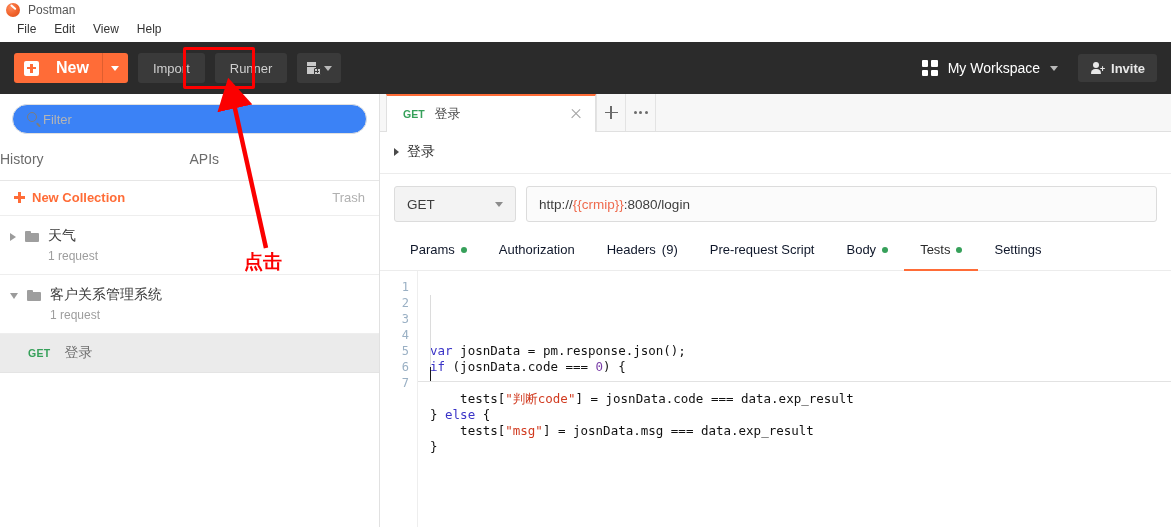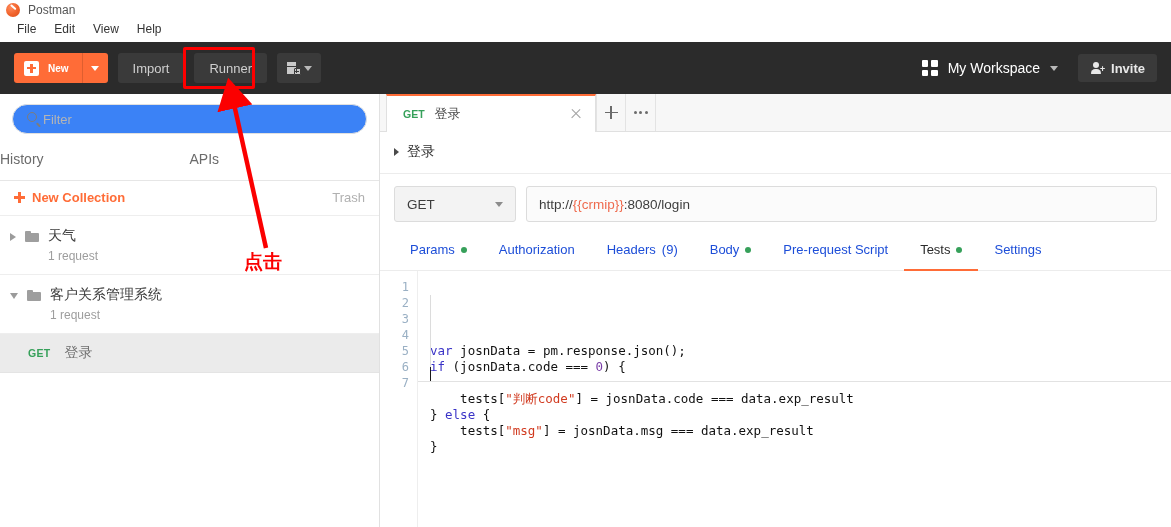--- a/index.html
+++ b/index.html
@@ -44,23 +44,23 @@
   .toolbar {
     height: 52px; background: #2b2b2b;
     display: flex; align-items: center; padding: 0 14px;
     position: relative;
   }
   .btn-new {
     display: flex; align-items: center; height: 30px;
     background: #ff6c37; border-radius: 3px; overflow: hidden;
   }
   .btn-new-main {
-    display: flex; align-items: center; gap: 9px;
+    display: flex; align-items: center; gap: 17px;
     padding: 0 13px 0 10px; height: 30px; color: #fff;
-    font-size: 10px; font-weight: bold; cursor: pointer;
+    font-size: 16px; font-weight: bold; cursor: pointer;
   }
   .plus-box {
     width: 15px; height: 15px; background: #fff; border-radius: 2px;
     position: relative; flex: 0 0 auto;
   }
   .plus-box::before, .plus-box::after {
     content:""; position:absolute; background:#ff6c37;
   }
   .plus-box::before { left: 6.3px; top: 3px; width: 2.4px; height: 9px; }
   .plus-box::after  { top: 6.3px; left: 3px; height: 2.4px; width: 9px; }
@@ -315,21 +315,21 @@
     font-size: 13.5px; color: #3d3d3d; overflow: hidden; white-space: nowrap;
   }
   .url-field .var { color: #ef6b4e; }
 
   .req-tabs {
     display: flex; align-items: stretch; gap: 0px;
     padding: 0 0 0 14px; border-bottom: 1px solid #ececec;
   }
   .rq-tab {
     display: flex; align-items: center; gap: 6px;
-    padding: 10px 16px 12px 16px; font-size: 13px; color: #1d4ed8;
+    padding: 10px 16px 12px 16px; font-size: 13px; color: #0f172a;
     cursor: pointer; border-bottom: 2px solid transparent; margin-bottom: -1px;
     white-space: nowrap;
   }
   .rq-tab.active { color: #2b2b2b; border-bottom-color: #ff6c37; }
   .dot-green { width: 6px; height: 6px; border-radius: 50%; background: #36a05a; }
 
   .editor {
     flex: 1; display: flex; position: relative; overflow: hidden;
     background: #fff;
   }
@@ -530,25 +530,25 @@
           <span class="dot-green"></span>
         </div>
         <div class="rq-tab">
           <span>Authorization</span>
         </div>
         <div class="rq-tab">
           <span>Headers</span>
           <span>(9)</span>
         </div>
         <div class="rq-tab">
+          <span>Pre-request Script</span>
+        </div>
+        <div class="rq-tab">
           <span>Body</span>
           <span class="dot-green"></span>
-        </div>
-        <div class="rq-tab">
-          <span>Pre-request Script</span>
         </div>
         <div class="rq-tab active">
           <span>Tests</span>
           <span class="dot-green"></span>
         </div>
         <div class="rq-tab">
           <span>Settings</span>
         </div>
       </div>
 

